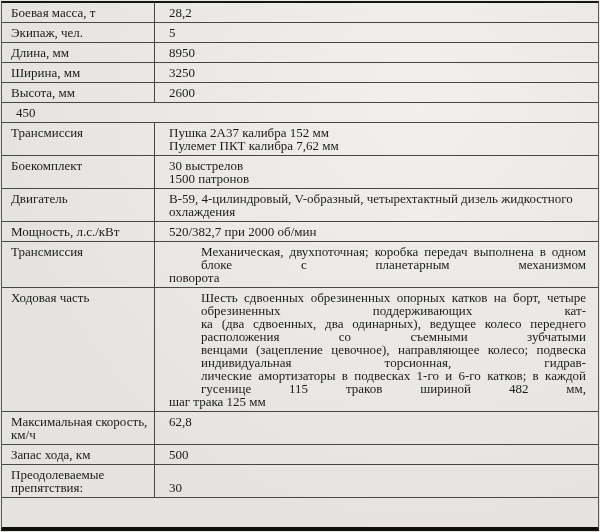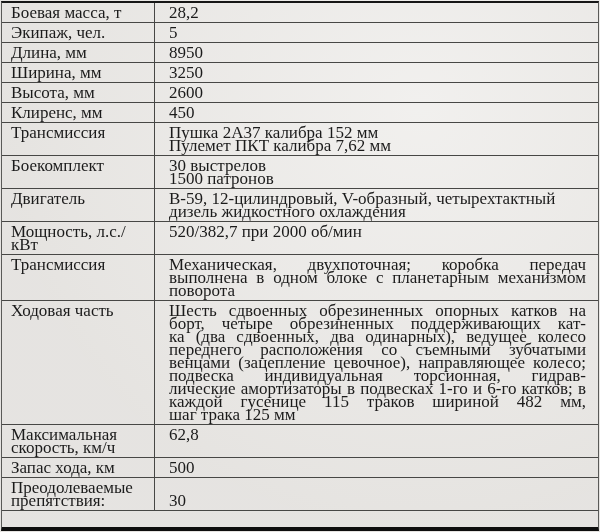--- a/index.html
+++ b/index.html
@@ -34,39 +34,40 @@
     display: flex;
     flex-direction: column;
   }
   .row {
     display: flex;
     border-bottom: 1px solid #474745;
     flex: 0 0 auto;
   }
   .cell {
     box-sizing: border-box;
-    font-size: 17px;
+    font-size: 13px;
     line-height: 13px;
     padding: 3px 6px 3px 9px;
   }
   .label-cell {
     width: 153px;
     flex: 0 0 153px;
     border-right: 1px solid #474745;
   }
   .value-cell {
     flex: 1 1 auto;
     padding-left: 14px;
     padding-right: 12px;
   }
   .line { min-height: 13px; }
   
   .jline {
     text-align: justify;
     text-align-last: justify;
+    margin-left: 32px;
   }
   .blank-line { height: 13px; }
 </style>
 </head>
 <body>
 
 <div class="page">
   <div class="spec-table">
       <div class="row">
         <div class="cell label-cell">
@@ -102,23 +103,20 @@
       </div>
       <div class="row">
         <div class="cell label-cell">
           <div class="line">Высота, мм</div>
         </div>
         <div class="cell value-cell">
           <div class="line">2600</div>
         </div>
       </div>
       <div class="row">
-        <div class="cell label-cell">
-          <div class="line">Клиренс, мм</div>
-        </div>
         <div class="cell value-cell">
           <div class="line">450</div>
         </div>
       </div>
       <div class="row">
         <div class="cell label-cell">
           <div class="line">Трансмиссия</div>
         </div>
         <div class="cell value-cell">
           <div class="line">Пушка 2А37 калибра 152 мм</div>
@@ -132,21 +130,21 @@
         <div class="cell value-cell">
           <div class="line">30 выстрелов</div>
           <div class="line">1500 патронов</div>
         </div>
       </div>
       <div class="row">
         <div class="cell label-cell">
           <div class="line">Двигатель</div>
         </div>
         <div class="cell value-cell">
-          <div class="line">В-59, 12-цилиндровый, V-образный, четырехтактный дизель жидкостного охлаждения</div>
+          <div class="line">В-59, 4-цилиндровый, V-образный, четырехтактный дизель жидкостного охлаждения</div>
         </div>
       </div>
       <div class="row">
         <div class="cell label-cell">
           <div class="line">Мощность, л.с./кВт</div>
         </div>
         <div class="cell value-cell">
           <div class="line">520/382,7 при 2000 об/мин</div>
         </div>
       </div>

